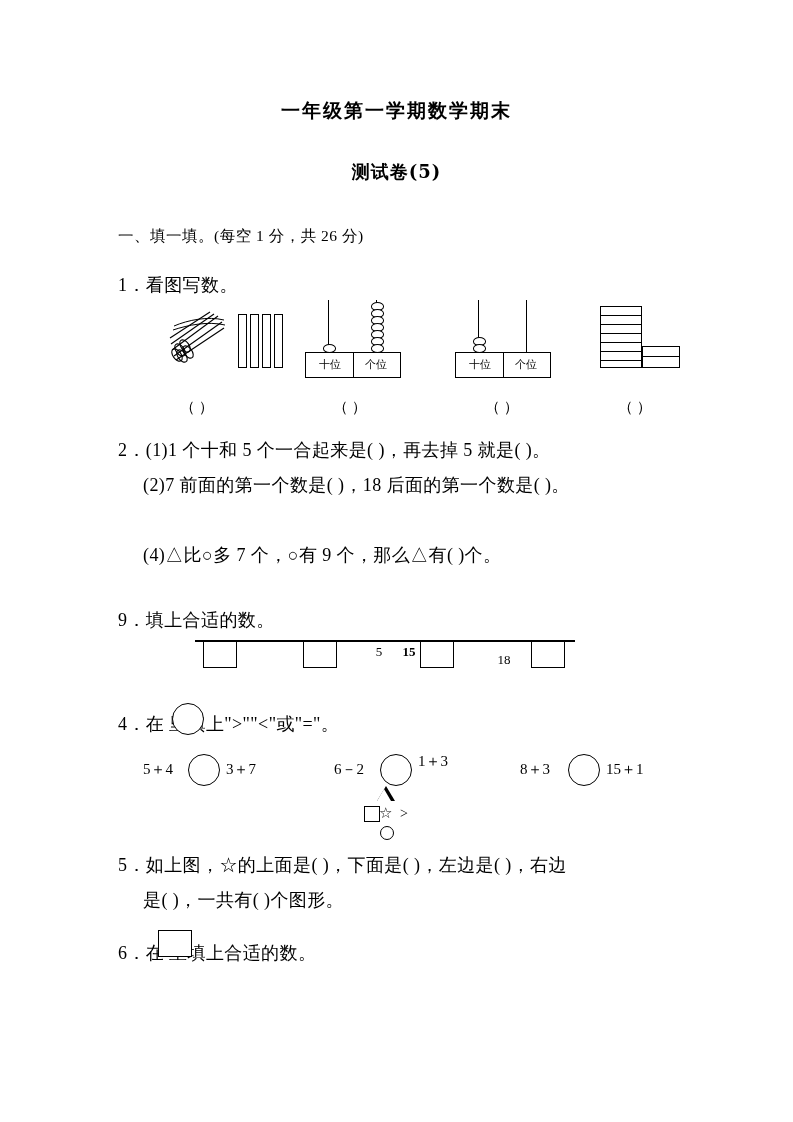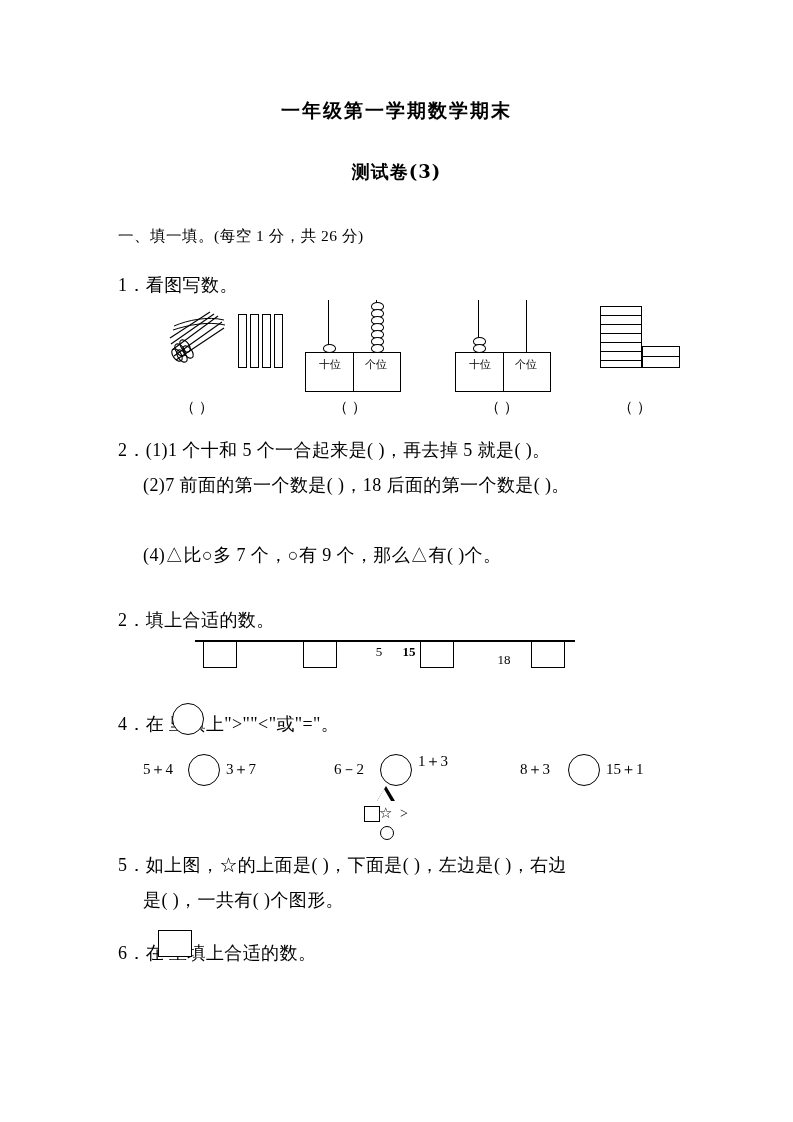--- a/index.html
+++ b/index.html
@@ -72,21 +72,21 @@
   .bundle { position: absolute; left: 50px; top: 10px; width: 62px; height: 62px; }
   .sticks-group { position: absolute; left: 120px; top: 18px; }
   .stick {
     position: absolute; top: 0; width: 7px; height: 52px;
     border: 1.2px solid #000; background: #fff;
   }
 
   .abacus { position: absolute; }
   .abacus .rodline { position: absolute; width: 1.4px; background: #000; top: 0; height: 52px; }
   .abacus .frame {
-    position: absolute; top: 52px; left: 0; width: 96px; height: 40px;
+    position: absolute; top: 52px; left: 0; width: 96px; height: 26px;
     border: 1.4px solid #000; box-sizing: border-box;
   }
   .abacus .frame .divider {
     position: absolute; left: 50%; top: 0; bottom: 0; width: 1.4px; background: #000;
   }
   .abacus .lbl {
     position: absolute; top: 4px; font-size: 11px; width: 48px; text-align: center;
     font-family: "Liberation Serif", serif;
   }
   .bead {
@@ -144,21 +144,21 @@
     position: absolute; left: 158px; top: 930px; width: 34px; height: 27px;
     border: 1.5px solid #000; box-sizing: border-box; background: #fff;
   }
 </style>
 </head>
 <body>
 
 <div class="page">
 
   <div class="title">一年级第一学期数学期末</div>
-  <div class="subtitle">测试卷(3)</div>
+  <div class="subtitle">测试卷(5)</div>
 
   <div class="sec-head">一、填一填。(每空 1 分，共 26 分)</div>
 
   <div class="q q1">1．看图写数。</div>
 
   <div class="fig-row">
 
     <div class="bundle">
       <svg width="62" height="62" viewBox="0 0 62 62">
         <g stroke="#000" stroke-width="1.1" fill="none">
@@ -236,21 +236,21 @@
   </div>
 
   <div class="q q2" style="width:600px; height:140px;">
     <span class="q2-l1">
       <span>2．</span><span>(1)1 个十和 5 个一合起来是(        )，再去掉 5 就是(        )。</span>
     </span>
     <span class="q2-l2">(2)7 前面的第一个数是(        )，18 后面的第一个数是(        )。</span>
     <span class="q2-l4">(4)△比○多 7 个，○有 9 个，那么△有(        )个。</span>
   </div>
 
-  <div class="q q3">2．填上合适的数。</div>
+  <div class="q q3">9．填上合适的数。</div>
 
   <div class="numline">
     <div class="nl-base"></div>
     <div class="nl-box" style="left:8px;"></div>
     <div class="nl-box" style="left:108px;"></div>
     <div class="nl-box" style="left:225px;"></div>
     <div class="nl-box" style="left:336px;"></div>
     <div class="nl-num" style="left:167px;">5</div>
     <div class="nl-num b" style="left:197px;">15</div>
     <div class="nl-num" style="left:292px;margin-top:8px;">18</div>

